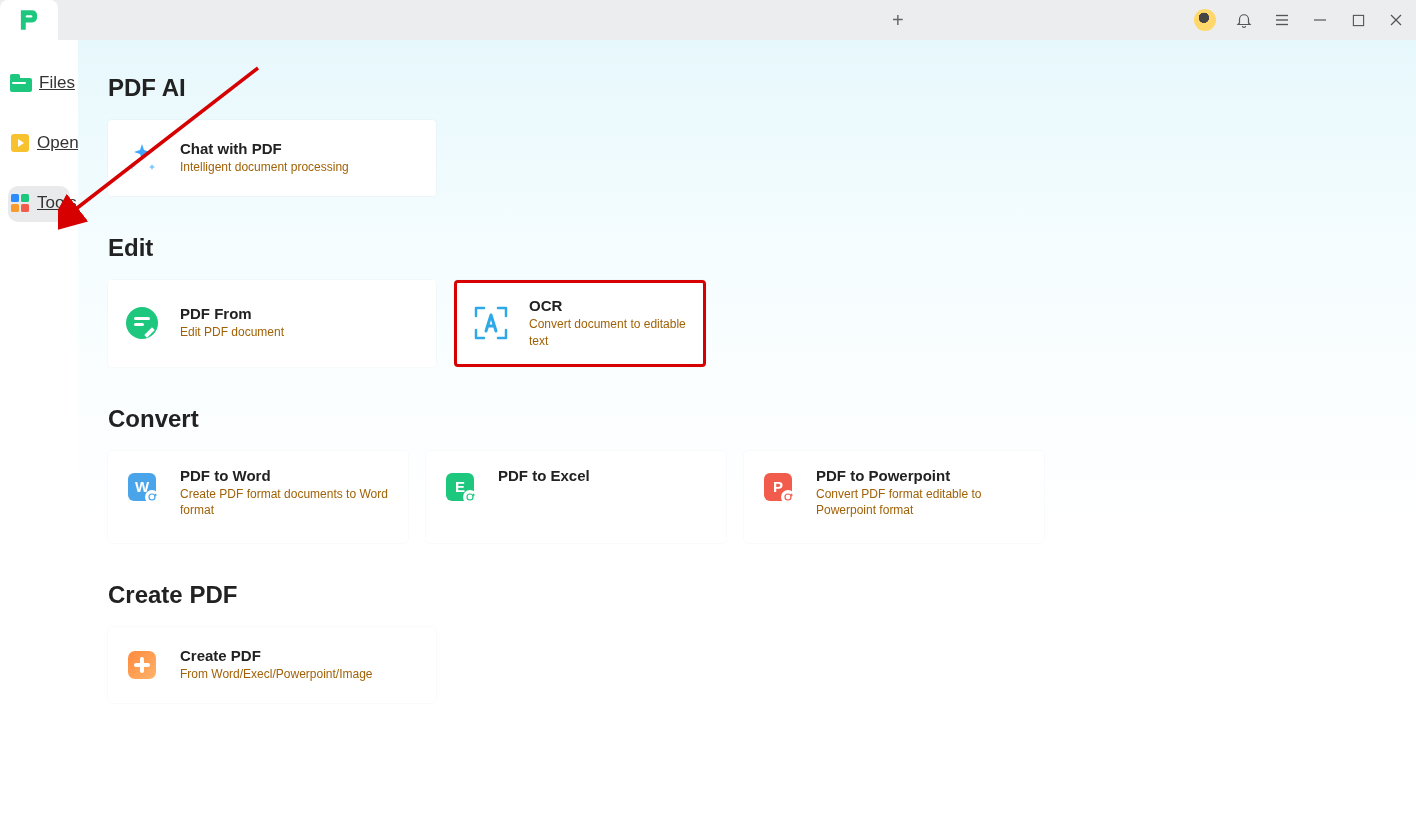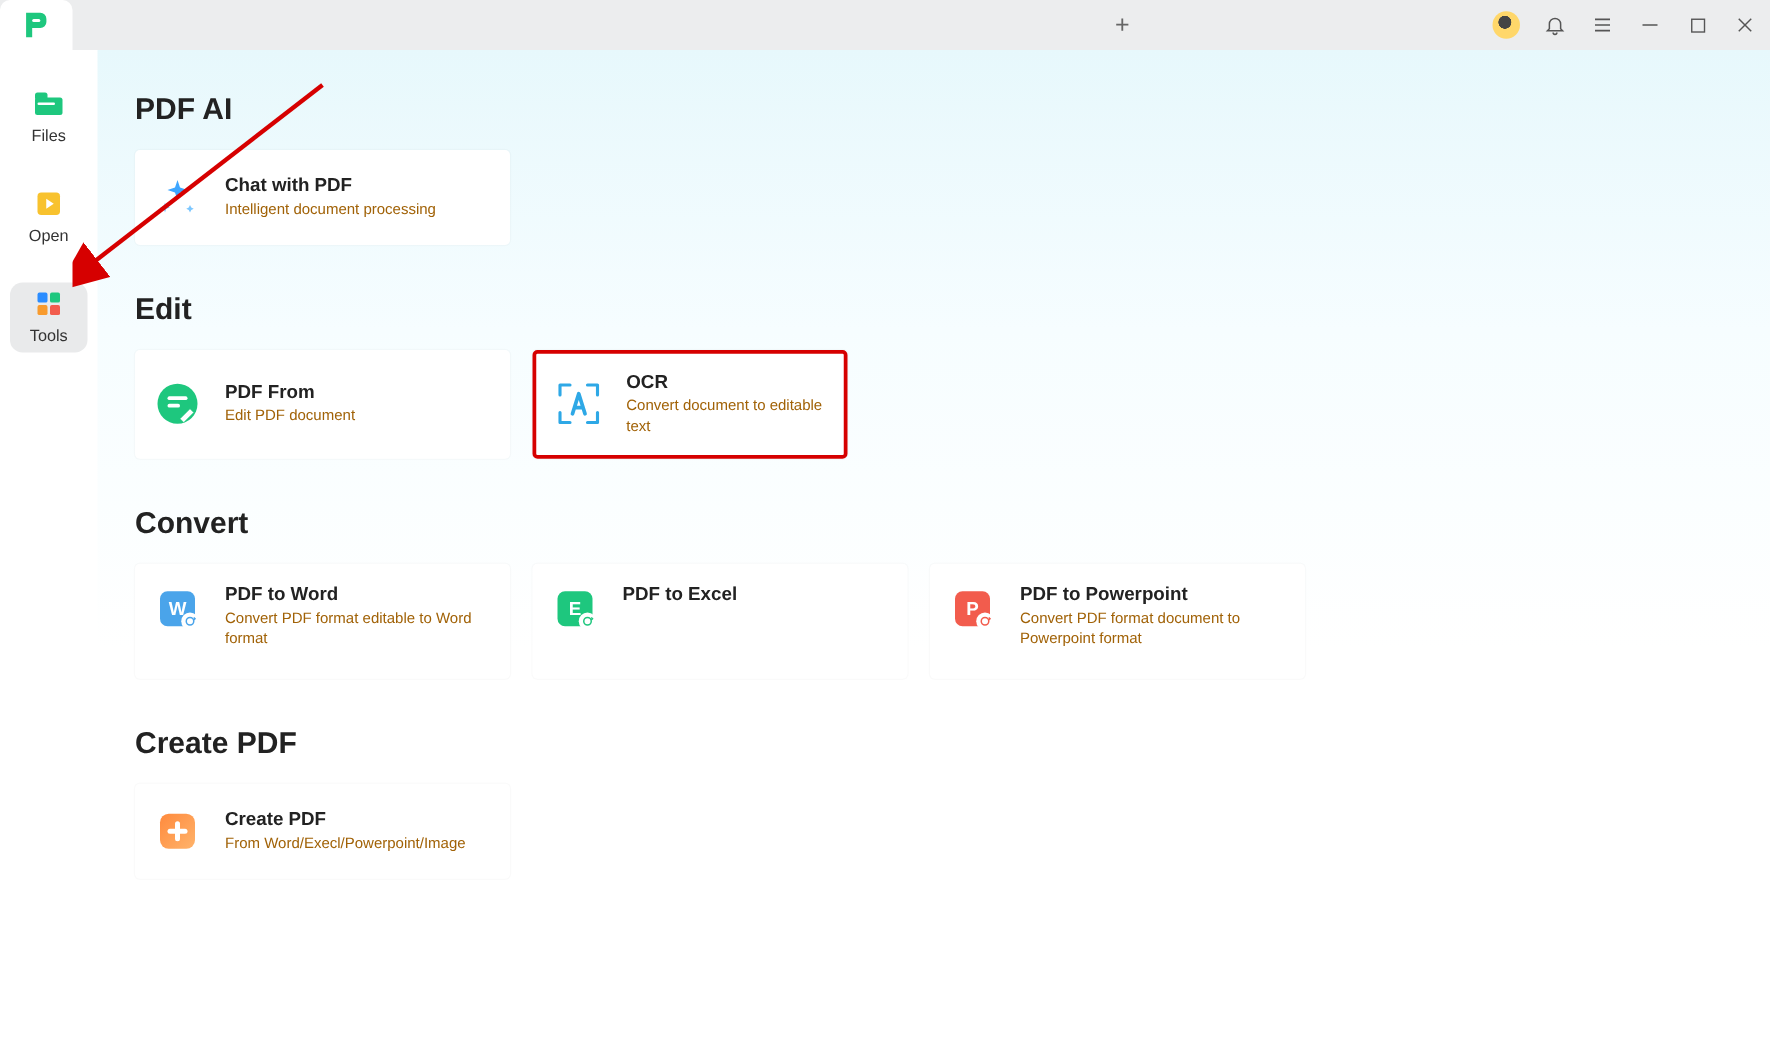--- a/index.html
+++ b/index.html
@@ -72,29 +72,30 @@
     width: 78px;
     background: #fff;
     display: flex;
     flex-direction: column;
     align-items: center;
     padding-top: 26px;
     gap: 24px;
   }
   .sidebar-item {
     display: flex;
-    flex-direction: column;
+    flex-direction: row;
     align-items: center;
     gap: 5px;
     width: 62px;
     padding: 4px 0 6px;
-    font-size: 13px;
+    font-size: 17px;
     color: #333;
     cursor: pointer;
     border-radius: 10px;
+    text-decoration: underline;
   }
   .sidebar-item.active {
     background: #e9eaeb;
     text-align: center;
   }
   .sidebar-icon {
     width: 26px;
     height: 26px;
     display: flex;
     align-items: center;
@@ -124,21 +125,21 @@
     background: #fff;
     border-radius: 4px;
     padding: 14px 14px;
     display: flex;
     align-items: center;
     gap: 18px;
     cursor: pointer;
     box-shadow: 0 0 0 1px rgba(0,0,0,0.02);
     min-height: 76px;
   }
-  .card.small { width: 300px; }
+  .card.small { width: 328px; }
   .card.wide  { width: 300px; min-height: 92px; align-items: flex-start; padding-top:16px;}
   .card.highlight {
     border: 3px solid #d60000;
     width: 252px;
     min-height: 74px;
   }
   .card-icon {
     width: 40px;
     height: 40px;
     flex-shrink: 0;
@@ -296,21 +297,21 @@
             <svg width="34" height="34" viewBox="0 0 34 34">
                 <rect x="3" y="3" width="28" height="28" rx="6" fill="#4aa4ea"></rect>
                 <text x="17" y="22" text-anchor="middle" fill="#fff" font-size="15" font-weight="700" font-family="Arial">W</text>
                 <circle cx="27" cy="27" r="7" fill="#fff"></circle>
                 <path d="M24 27 a3 3 0 1 0 6 0 a3 3 0 1 0 -6 0" fill="none" stroke="#4aa4ea" stroke-width="1.2"></path>
                 <path d="M30 24 l1 1 -1 1" fill="none" stroke="#4aa4ea" stroke-width="1.2"></path>
               </svg>
           </div>
           <div class="card-texts">
             <div class="card-title">PDF to Word</div>
-            <div class="card-desc">Convert PDF format editable to Word format</div>
+            <div class="card-desc">Create PDF format documents to Word format</div>
           </div>
         </div>
         <div class="card wide">
           <div class="card-icon">
             <svg width="34" height="34" viewBox="0 0 34 34">
                 <rect x="3" y="3" width="28" height="28" rx="6" fill="#1ec77e"></rect>
                 <text x="17" y="22" text-anchor="middle" fill="#fff" font-size="15" font-weight="700" font-family="Arial">E</text>
                 <circle cx="27" cy="27" r="7" fill="#fff"></circle>
                 <path d="M24 27 a3 3 0 1 0 6 0 a3 3 0 1 0 -6 0" fill="none" stroke="#1ec77e" stroke-width="1.2"></path>
                 <path d="M30 24 l1 1 -1 1" fill="none" stroke="#1ec77e" stroke-width="1.2"></path>
@@ -325,21 +326,21 @@
             <svg width="34" height="34" viewBox="0 0 34 34">
                 <rect x="3" y="3" width="28" height="28" rx="6" fill="#f25c4d"></rect>
                 <text x="17" y="22" text-anchor="middle" fill="#fff" font-size="15" font-weight="700" font-family="Arial">P</text>
                 <circle cx="27" cy="27" r="7" fill="#fff"></circle>
                 <path d="M24 27 a3 3 0 1 0 6 0 a3 3 0 1 0 -6 0" fill="none" stroke="#f25c4d" stroke-width="1.2"></path>
                 <path d="M30 24 l1 1 -1 1" fill="none" stroke="#f25c4d" stroke-width="1.2"></path>
               </svg>
           </div>
           <div class="card-texts">
             <div class="card-title">PDF to Powerpoint</div>
-            <div class="card-desc">Convert PDF format document to Powerpoint format</div>
+            <div class="card-desc">Convert PDF format editable to Powerpoint format</div>
           </div>
         </div>
       </div>
     </div>
 
     <div class="section">
       <div class="section-title">Create PDF</div>
       <div class="cards-row">
         <div class="card small">
           <div class="card-icon">

